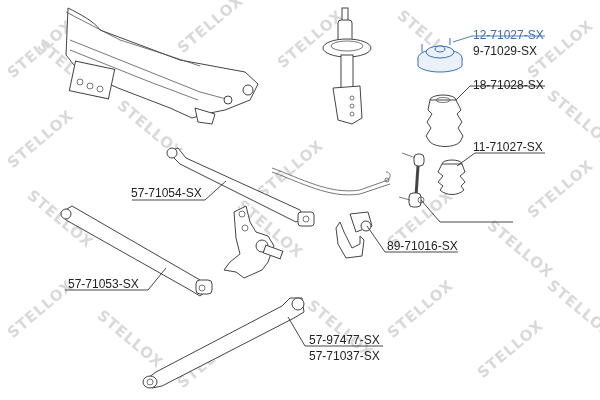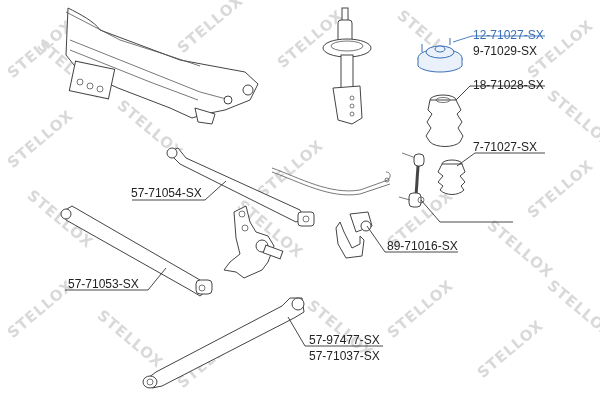--- a/index.html
+++ b/index.html
@@ -152,21 +152,21 @@
       <path class="lead" d="M166,268 L148,290 L65,290"></path>
       <path class="lead" d="M288,317 L305,346 L383,346"></path>
     </g>
   </svg>
 
   <div>
     <span class="lbl hl" style="left:473px;top:28px;">12-71027-SX</span>
     <span class="lbl" style="left:473px;top:44px;">9-71029-SX</span>
   </div>
   <span class="lbl" style="left:473px;top:78px;">18-71028-SX</span>
-  <span class="lbl" style="left:473px;top:140px;">7-71027-SX</span>
+  <span class="lbl" style="left:473px;top:140px;">11-71027-SX</span>
   <span class="lbl" style="left:387px;top:239px;">89-71016-SX</span>
   <span class="lbl" style="left:131px;top:186px;">57-71054-SX</span>
   <span class="lbl" style="left:68px;top:277px;">57-71053-SX</span>
   <div>
     <span class="lbl" style="left:309px;top:333px;">57-97477-SX</span>
     <span class="lbl" style="left:309px;top:349px;">57-71037-SX</span>
   </div>
 </div>
 
 </body></html>

